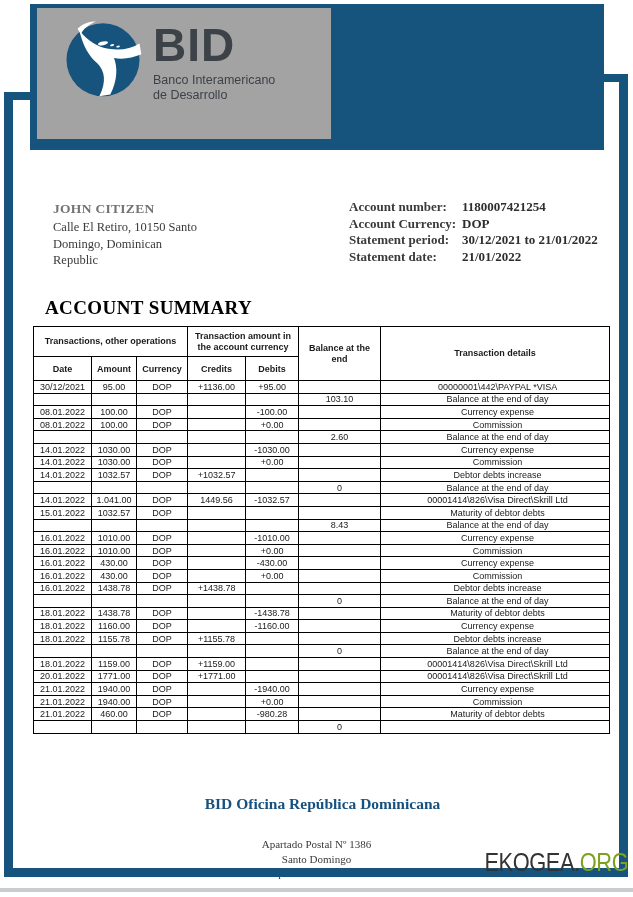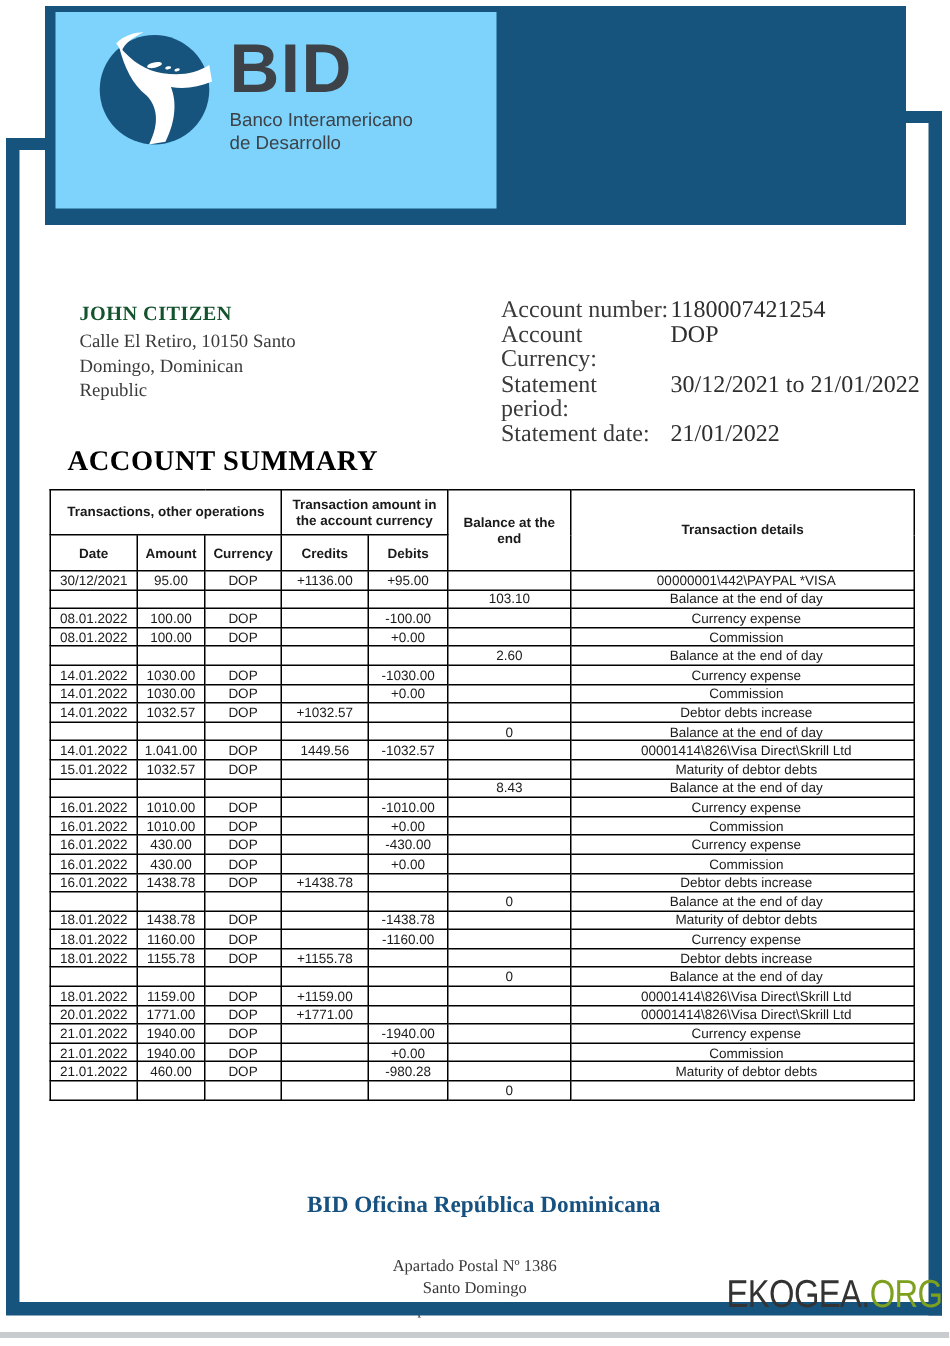--- a/index.html
+++ b/index.html
@@ -11,31 +11,31 @@
   
   .top-band   { position:absolute; left:30px; top:4px; width:574px; height:146px; background:#17547d; }
   .left-stub  { position:absolute; left:4px;  top:92px; width:28px;  height:8px;  background:#17547d; }
   .left-line  { position:absolute; left:4px;  top:92px; width:9px;   height:784px; background:#17547d; }
   .right-stub { position:absolute; left:600px; top:74px; width:28px; height:8px;  background:#17547d; }
   .right-line { position:absolute; left:619px; top:74px; width:9px;  height:803px; background:#17547d; }
   .bottom-bar { position:absolute; left:4px;  top:868px; width:624px; height:9px; background:#17547d; z-index:1; }
   .gray-line  { position:absolute; left:0;    top:888px; width:633px; height:4px; background:#c9ccce; }
   
   .logo-box {
-    position:absolute; left:37px; top:8px; width:294px; height:131px; background:#7dd3fc; z-index:2;
+    position:absolute; left:37px; top:8px; width:294px; height:131px; background:#a3a3a3; z-index:2;
   }
   .logo-globe { position:absolute; left:20px; top:8px; }
   .logo-text  { position:absolute; left:116px; top:14px; font-family:"Liberation Sans", sans-serif; color:#3d4248; }
   .logo-brand { font-size:46px; font-weight:bold; line-height:46px; letter-spacing:1px; }
   .logo-sub   { font-size:12.5px; line-height:15px; margin-top:5px; color:#3d4248; }
   
   .customer { position:absolute; left:53px; top:201px; width:250px; color:#3a3a3a; }
-  .customer .name { font-size:13.5px; font-weight:bold; color:#14532d; letter-spacing:0.3px; }
+  .customer .name { font-size:13.5px; font-weight:bold; color:#737373; letter-spacing:0.3px; }
   .customer .addr { font-size:12.5px; line-height:16.5px; margin-top:2px; }
-  .acct-info { position:absolute; left:334px; top:199px; font-size:16px; color:#3a3a3a; }
+  .acct-info { position:absolute; left:349px; top:199px; font-size:13px; color:#3a3a3a;font-weight:bold; }
   .acct-row  { display:flex; line-height:16.5px; }
   .acct-row .lbl { width:113px; }
   .acct-row .val { color:#2e2e2e; }
   
   .summary-title {
     position:absolute; left:45px; top:297px; font-size:19px; font-weight:bold; color:#000;
     letter-spacing:0.4px;
   }
   table.stmt {
     position:absolute; left:33px; top:326px; width:576px;

